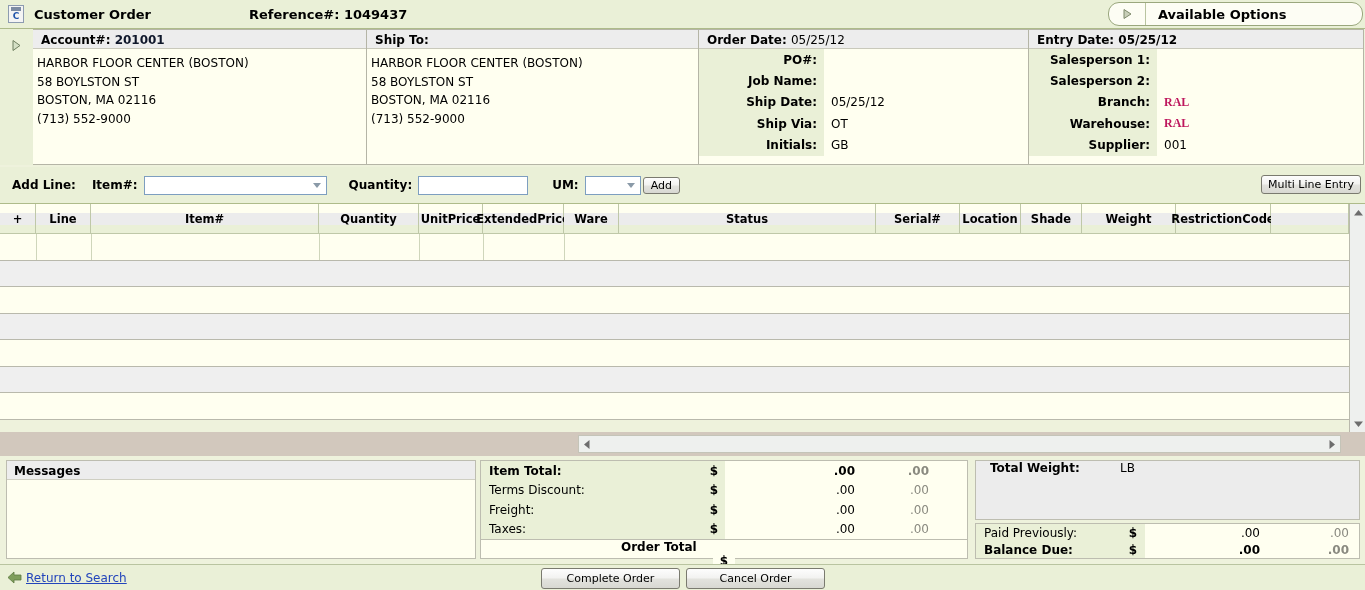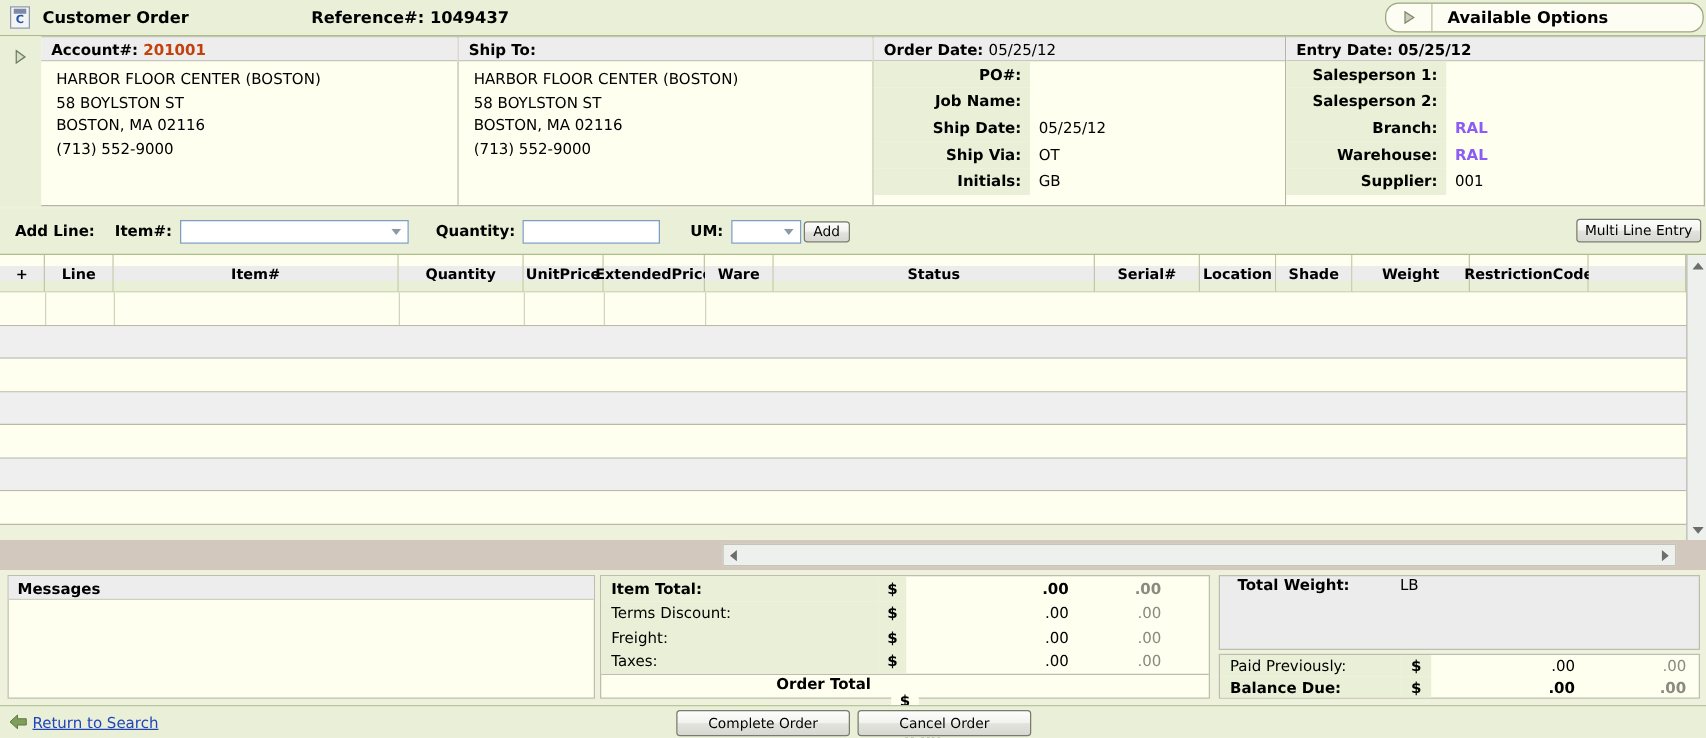--- a/index.html
+++ b/index.html
@@ -61,42 +61,42 @@
     background: #fffff0;
     border: 1px solid #b5b5a6; border-left: none;
     box-sizing: border-box;
     height: 136px;
   }
   .panel:first-of-type { border-left: 1px solid #b5b5a6; }
   .panel-head {
     background: #ededed; border-bottom: 1px solid #c9c9bb;
     font-weight: bold; font-size: 12px; padding: 3px 8px; height: 19px; box-sizing: border-box;
   }
-  .panel-head .acct-num { color: #c2410c; font-weight: bold; }
-  .addr { padding: 5px 8px 0 12px; line-height: 18.5px; font-size: 12px; }
+  .panel-head .acct-num { color: #0f172a; font-weight: bold; }
+  .addr { padding: 5px 8px 0 4px; line-height: 18.5px; font-size: 12px; }
 
   .panel-acct { width: 334px; }
   .panel-ship { width: 332px; }
   .panel-order { width: 330px; }
   .panel-entry { width: 335px; border-right: 1px solid #b5b5a6; }
 
   .fieldrow { display: flex; height: 21.4px; align-items: center; }
   .fieldrow .lbl {
     background: #eaf0d7; font-weight: bold; text-align: right;
     padding-right: 7px; box-sizing: border-box; height: 100%;
     display: flex; align-items: center; justify-content: flex-end;
     font-size: 12px;
   }
   .fieldrow .val {
     padding-left: 7px; font-size: 12px; flex: 1; height: 100%;
     display: flex; align-items: center;
   }
   .panel-order .lbl { width: 125px; }
   .panel-entry .lbl { width: 128px; }
-  .val.link { color: #8b5cf6; font-weight: bold; }
+  .val.link { color: #be185d; font-weight: bold; font-family: Liberation Serif, serif; }
 
   
   .addline {
     position: absolute; left: 0; top: 167px; width: 1365px; height: 37px;
     background: #eaf0d7;
     border-bottom: 1px solid #aebb8a;
     display: flex; align-items: center; box-sizing: border-box;
   }
   .addline .grp-label { font-weight: bold; margin-left: 12px; margin-right: 16px; font-size: 12px;}
   .addline .fld-label { font-weight: bold; margin-right: 6px; font-size: 12px; }

